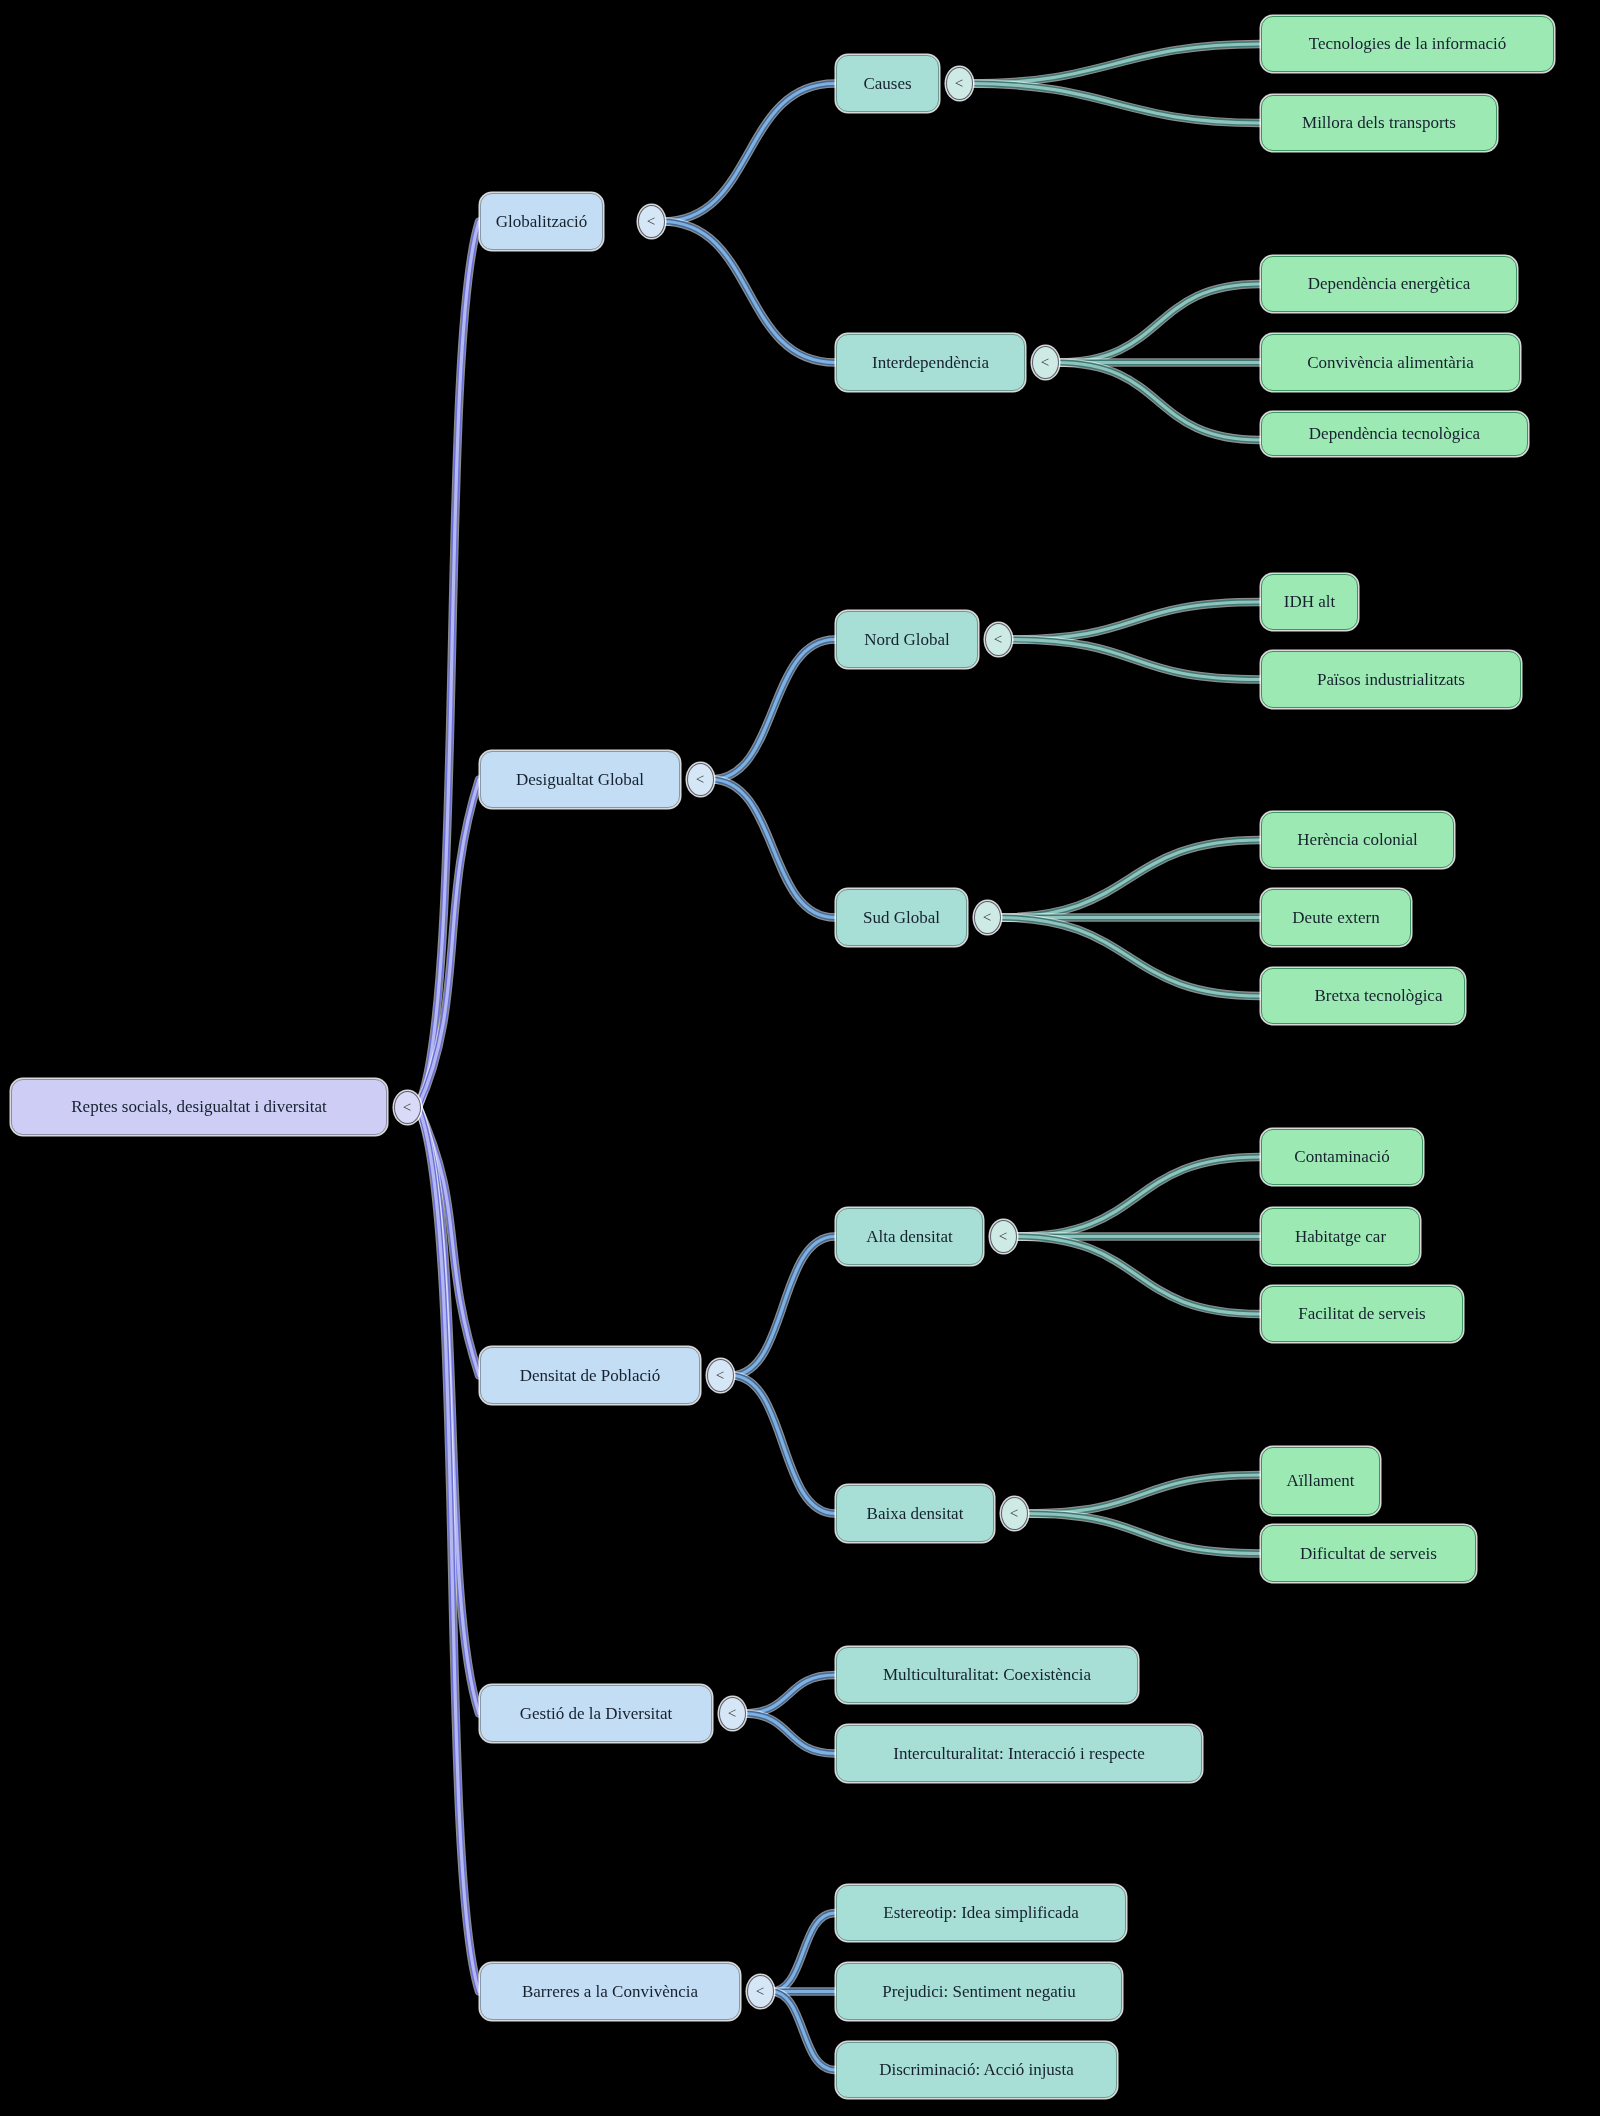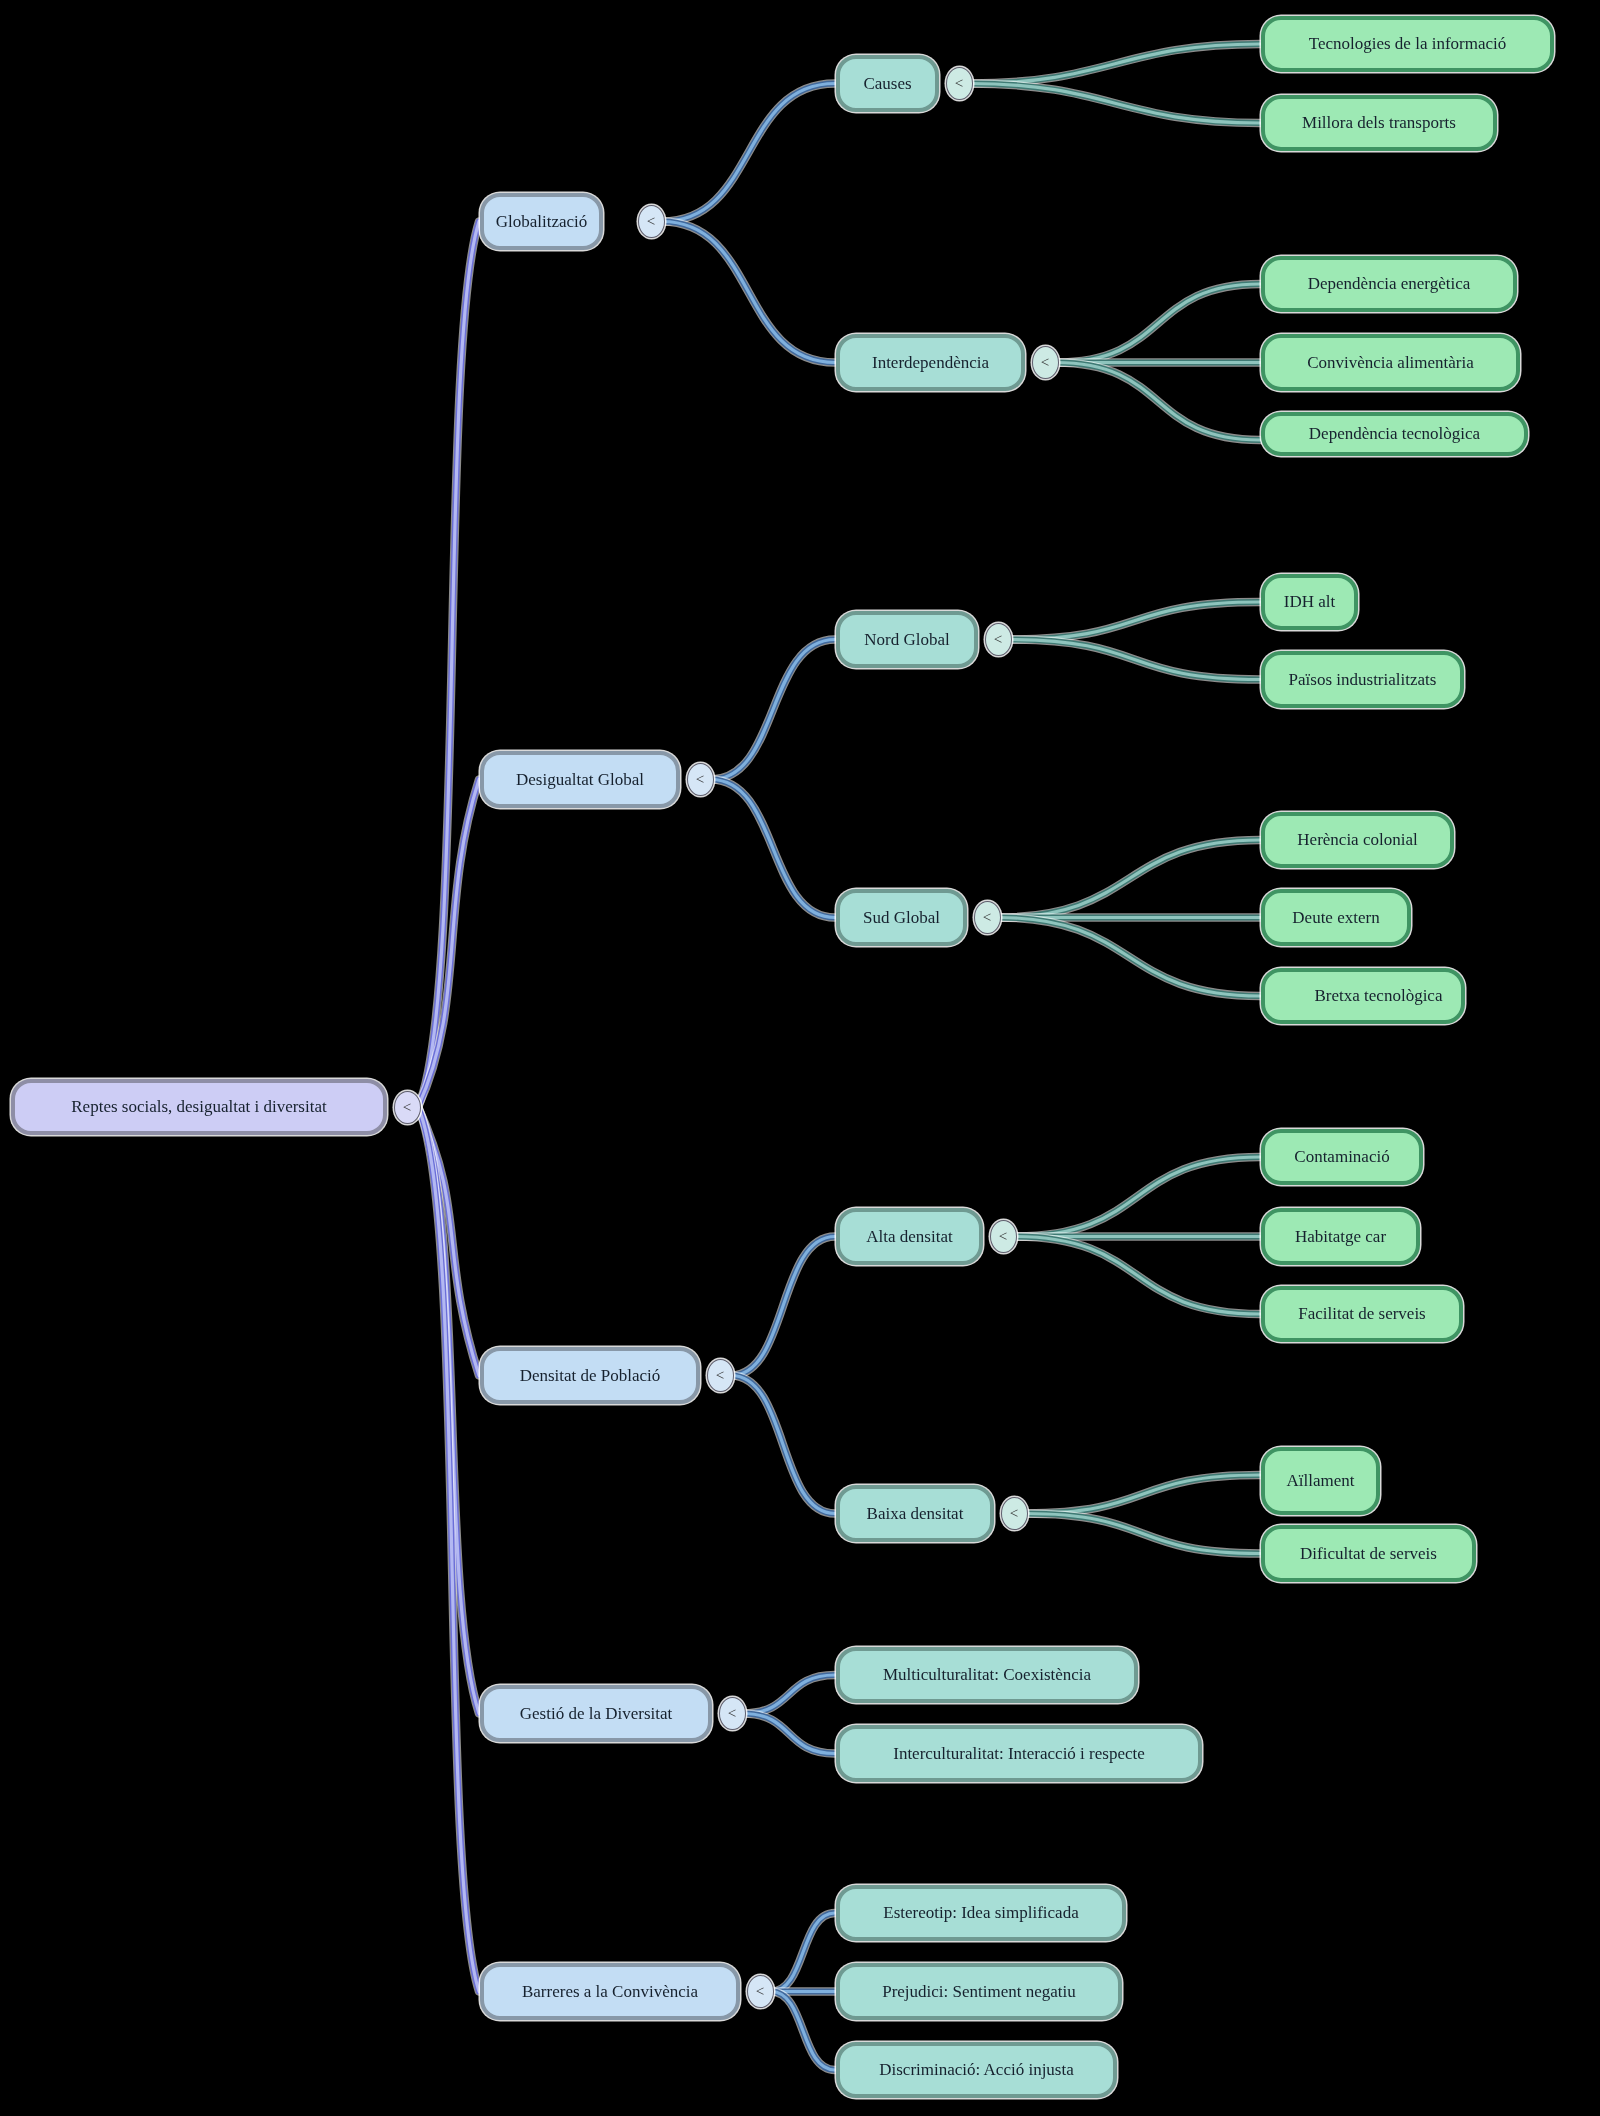--- a/index.html
+++ b/index.html
@@ -1,21 +1,21 @@
 <!DOCTYPE html>
 <html><head>
 <meta charset="utf-8">
 <style>
   html,body{margin:0;padding:0;background:#000;}
   #canvas{position:relative;width:1600px;height:2116px;background:#000;overflow:hidden;
           font-family:"Liberation Serif","DejaVu Serif",serif;}
   #edges{position:absolute;left:0;top:0;}
-  .node{position:absolute;box-sizing:border-box;border-radius:20px;display:flex;align-items:center;
+  .node{position:absolute;box-sizing:border-box;border-radius:12px;display:flex;align-items:center;
         justify-content:center;white-space:nowrap;font-size:17px;color:#16212e;
-        border:4px solid #a21caf;box-shadow:0 0 0 1.5px rgba(255,255,255,0.85);}
+        border:1px solid #a21caf;box-shadow:0 0 0 1.5px rgba(255,255,255,0.85);}
   .lv0{background:#cdcdf5;border-color:#8e8ea6;}
   .lv1{background:#c3ddf4;border-color:#8898a8;}
   .lv2{background:#a7ded6;border-color:#6f9a92;}
   .lv3{background:#9de9b4;border-color:#3f9463;}
   .toggle{position:absolute;box-sizing:border-box;width:27px;height:33px;border-radius:50%;
           display:flex;align-items:center;justify-content:center;font-size:15px;color:#333;
           border:1px solid #5f5f6e;box-shadow:0 0 0 1.5px rgba(255,255,255,0.85);}
   .tg0{background:#d9daf7;}
   .tg1{background:#d5e6f6;}
   .tg2{background:#cdeae4;}
@@ -167,21 +167,21 @@
     </div>
     <div class="node lv2" style="left: 836px; top: 611px; width: 142px; height: 57px;">
       <span class="label">Nord Global</span>
     </div>
     <div class="toggle tg2" style="left: 984.5px; top: 623px;">
       <span>&lt;</span>
     </div>
     <div class="node lv3" style="left: 1261px; top: 574px; width: 97px; height: 56px;">
       <span class="label">IDH alt</span>
     </div>
-    <div class="node lv3" style="left: 1261px; top: 651px; width: 203px; height: 57px;">
+    <div class="node lv3" style="left: 1261px; top: 651px; width: 260px; height: 57px;">
       <span class="label">Països industrialitzats</span>
     </div>
     <div class="node lv2" style="left: 836px; top: 889px; width: 131px; height: 57px;">
       <span class="label">Sud Global</span>
     </div>
     <div class="toggle tg2" style="left: 973.5px; top: 901px;">
       <span>&lt;</span>
     </div>
     <div class="node lv3" style="left: 1261px; top: 812px; width: 193px; height: 56px;">
       <span class="label">Herència colonial</span>

